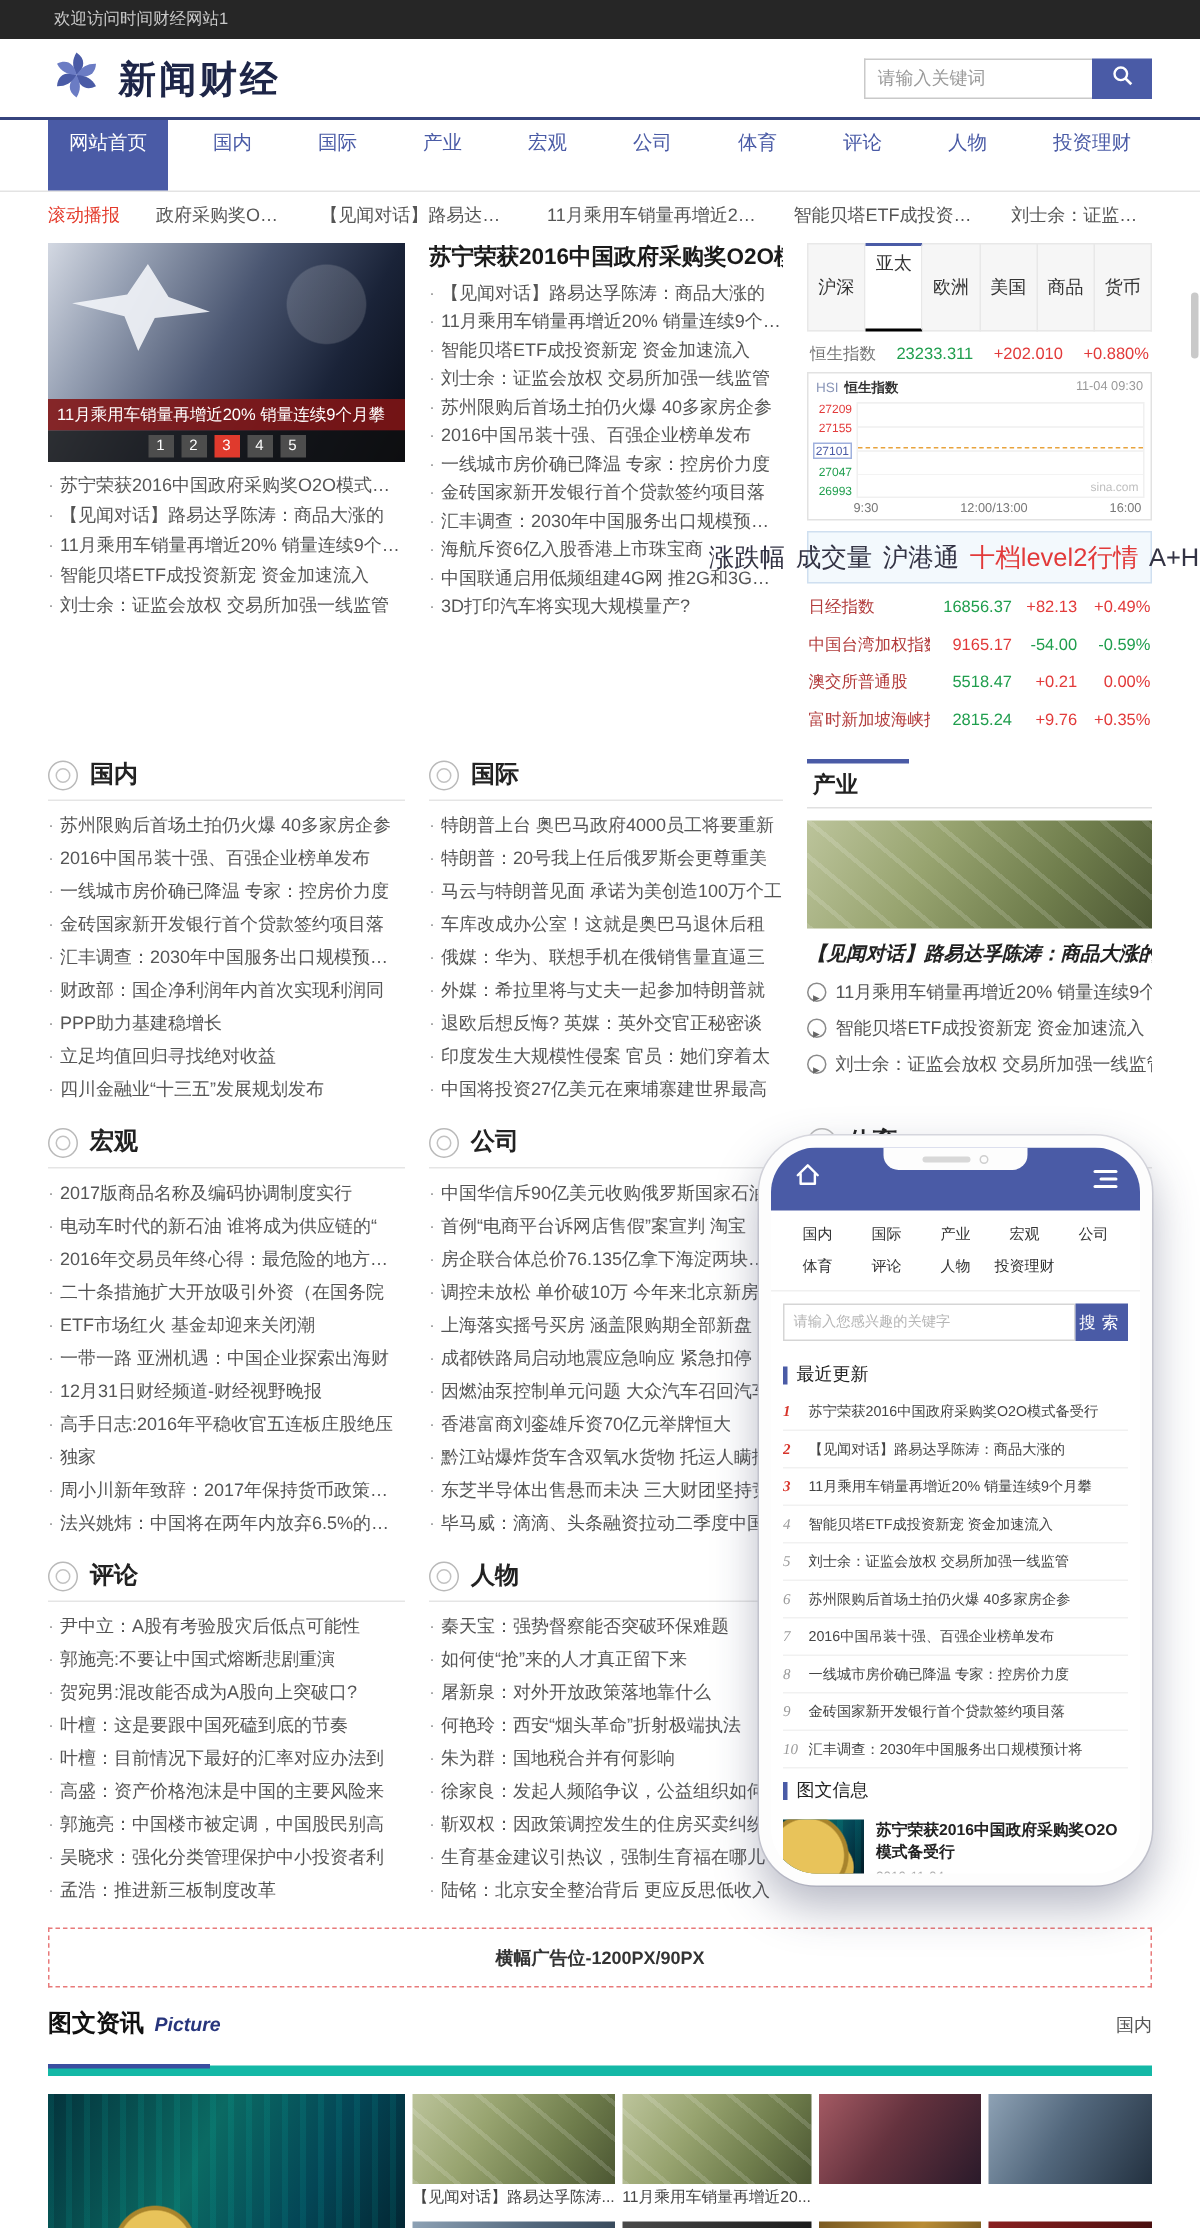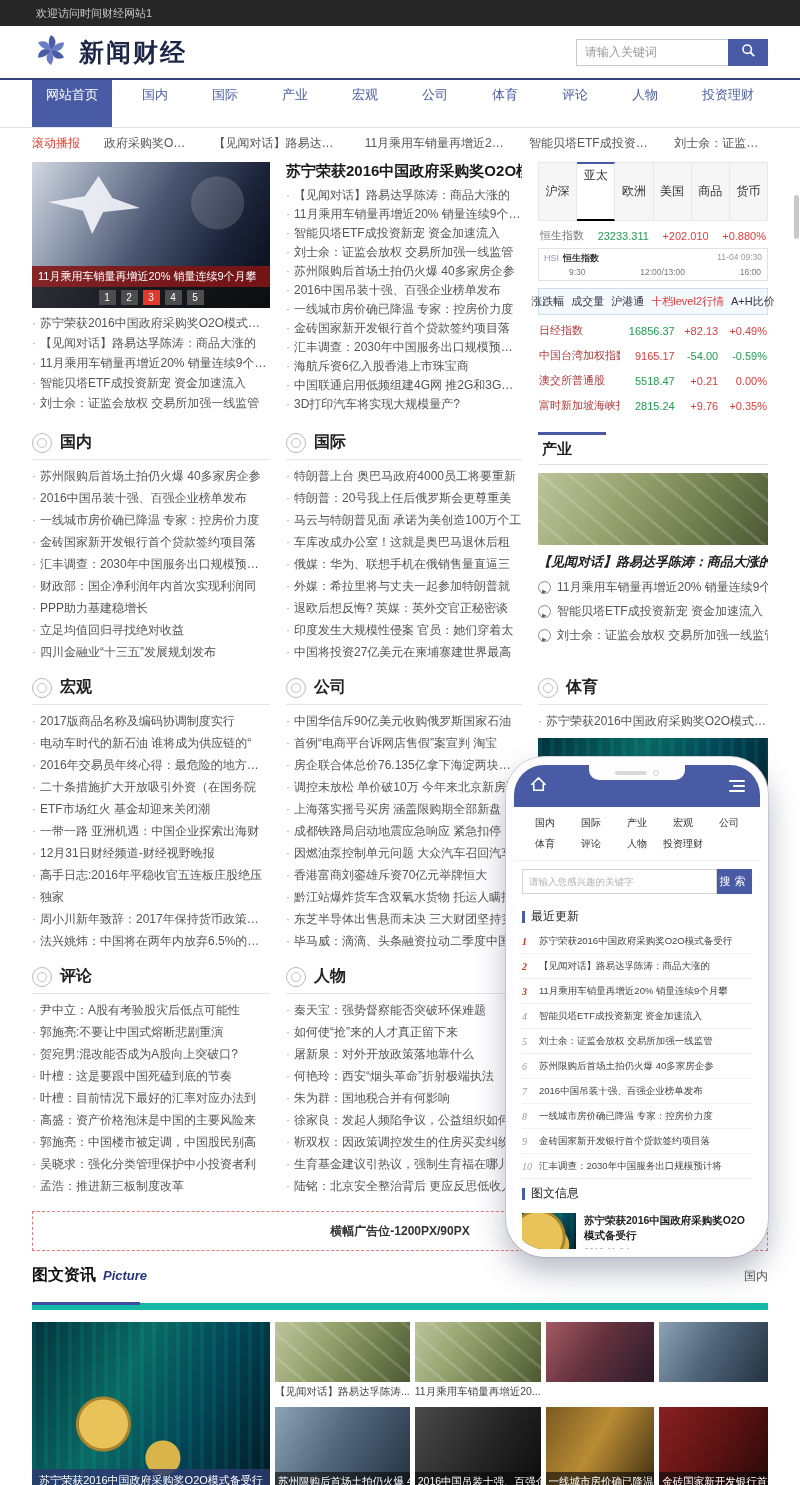--- a/index.html
+++ b/index.html
@@ -75,21 +75,21 @@
   .sc-head .code { color:#8a96b8; margin-right:4px; }
   .sc-head .nm { color:#333; font-weight:bold; }
   .sc-head .tm { color:#999; font-size:8.5px; }
   .sc-body { display:flex; padding:2px 4px 0 2px; }
   .sc-y { width:30px; display:flex; flex-direction:column; justify-content:space-between; align-items:flex-end; height:64px; font-size:8px; padding-right:3px; }
   .sc-plot { flex:1; height:64px; position:relative; border:1px solid #f0f0f0;
     background: repeating-linear-gradient(to bottom, transparent 0 15px, #f3f3f3 15px 16px); }
   .sc-line { position:absolute; left:0; right:0; top:46%; border-top:1px dashed #e8a33d; }
   .sc-mark { position:absolute; right:3px; bottom:2px; color:#c0c0c0; font-size:8px; }
   .sc-x { display:flex; justify-content:space-between; padding:1px 6px 3px 30px; color:#777; font-size:8.5px; }
-  .slinks { margin-top:7px; border:1px solid #cfdff0; background:#f3f9fd; display:flex; justify-content:center; gap:7px; font-size:11px; padding:5px 2px; color:#334; white-space:nowrap; }
+  .slinks { margin-top:7px; border:1px solid #cfdff0; background:#f3f9fd; display:flex; justify-content:center; gap:7px; font-size:17px; padding:5px 2px; color:#334; white-space:nowrap; }
   .slinks span { cursor:pointer; }
   .slinks span[data-hot="true"] { color:#e23a3a; }
   .stable { margin-top:3px; font-size:11px; }
   .stable .srow { display:flex; align-items:center; padding:5px 1px; cursor:pointer; }
   .stable .sn { flex:1.5; color:#b23a3a; white-space:nowrap; overflow:hidden; }
   .stable .sv { flex:1; text-align:right; }
   .stable .sc1 { flex:.8; text-align:right; }
   .stable .sp { flex:.9; text-align:right; }
 
   
@@ -337,20 +337,39 @@
           <span class="n">恒生指数</span>
           <span data-tone="g">23233.311</span>
           <span data-tone="r">+202.010</span>
           <span data-tone="r">+0.880%</span>
         </div>
         <div class="schart">
           <div class="sc-head">
             <span><span class="code">HSI</span><span class="nm">恒生指数</span></span>
             <span class="tm">11-04 09:30</span>
           </div>
+          <div class="sc-body">
+            <div class="sc-y">
+
+                <span data-tone="r">27209</span>
+
+                <span data-tone="r">27155</span>
+
+                <span data-tone="b">27101</span>
+
+                <span data-tone="g">27047</span>
+
+                <span data-tone="g">26993</span>
+
+            </div>
+            <div class="sc-plot">
+              <div class="sc-line"></div>
+              <span class="sc-mark">sina.com</span>
+            </div>
+          </div>
           <div class="sc-x">
             <span>9:30</span>
             <span>12:00/13:00</span>
             <span>16:00</span>
           </div>
         </div>
         <div class="slinks">
 
             <span>涨跌幅</span>
 

